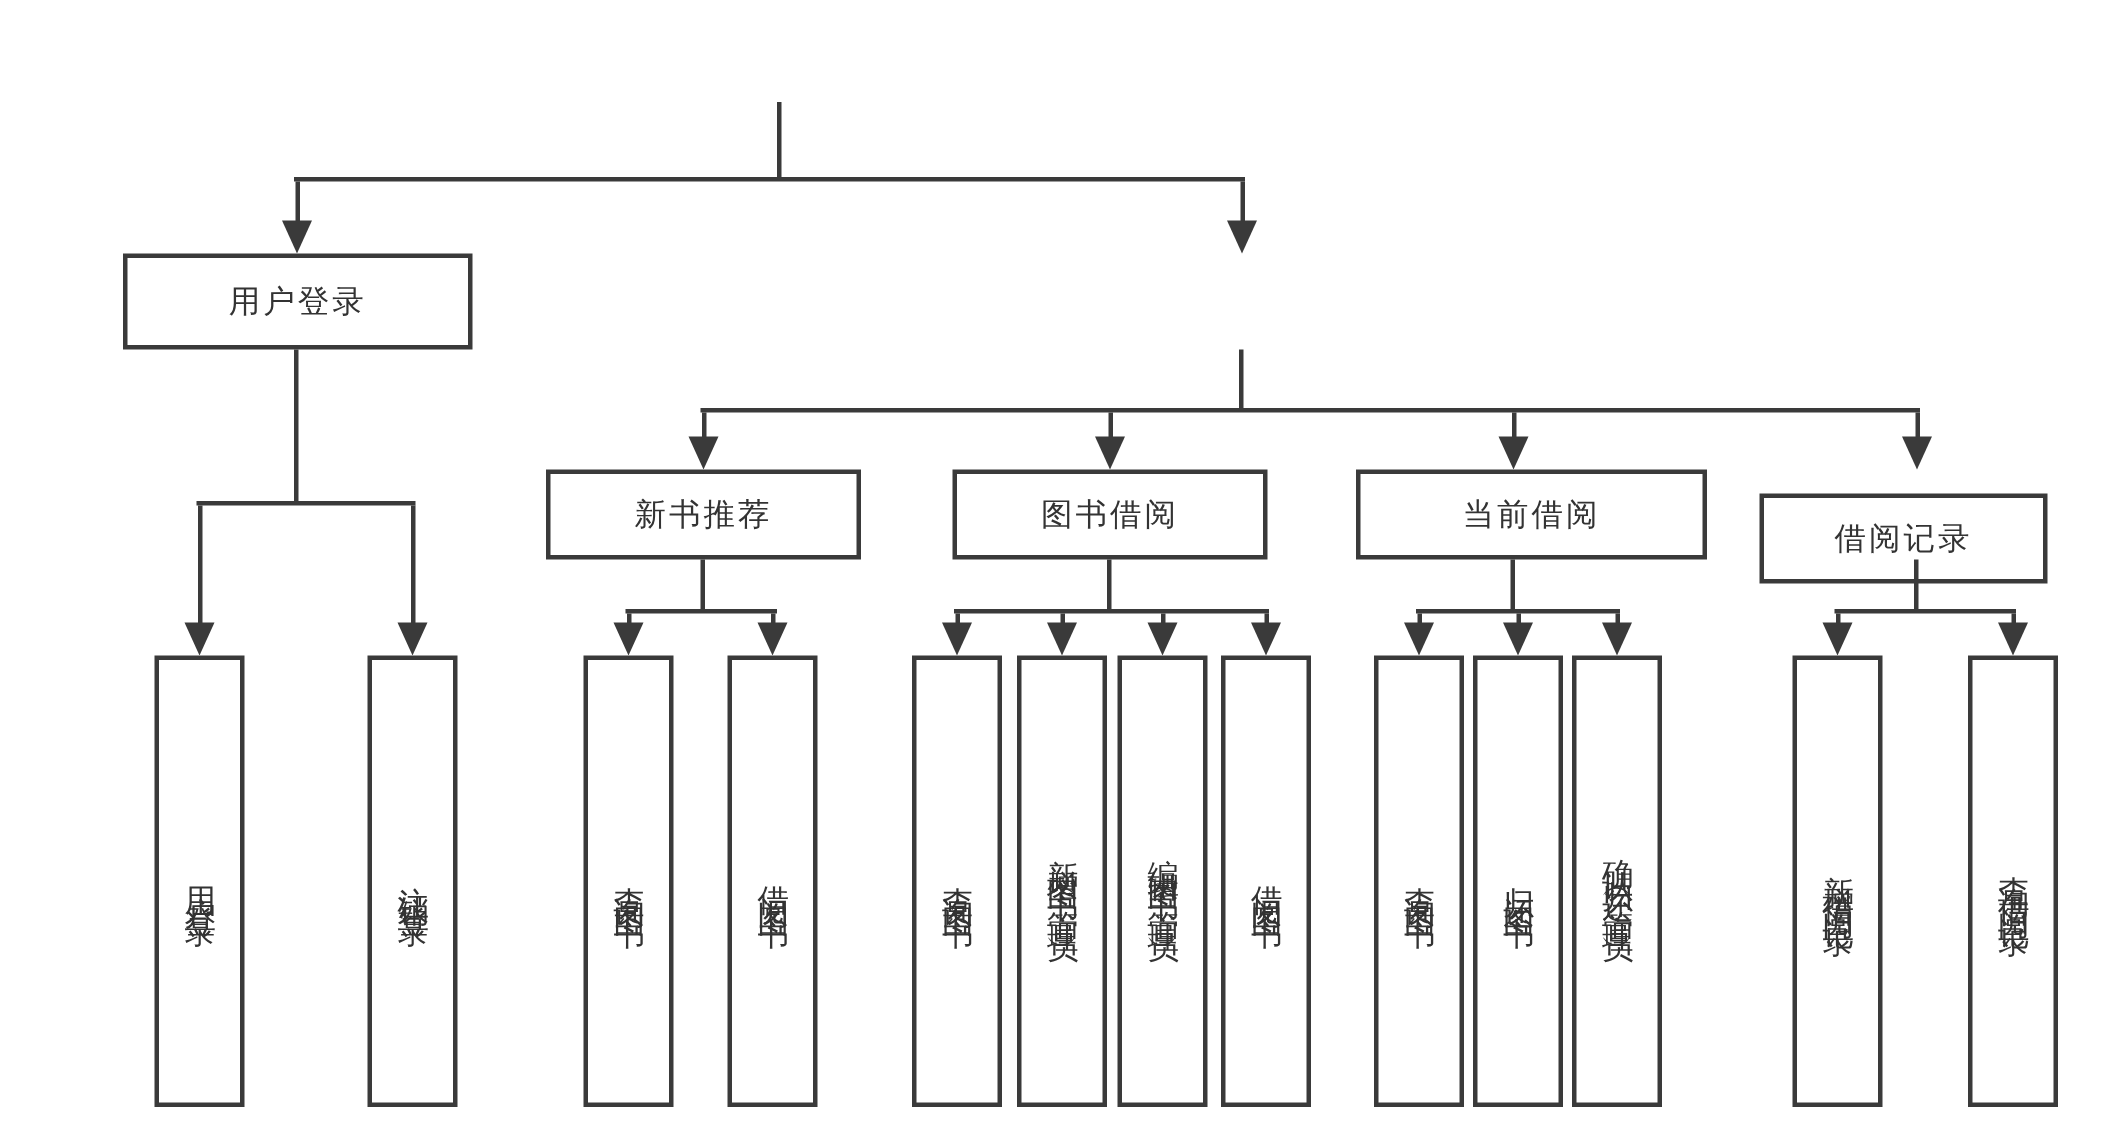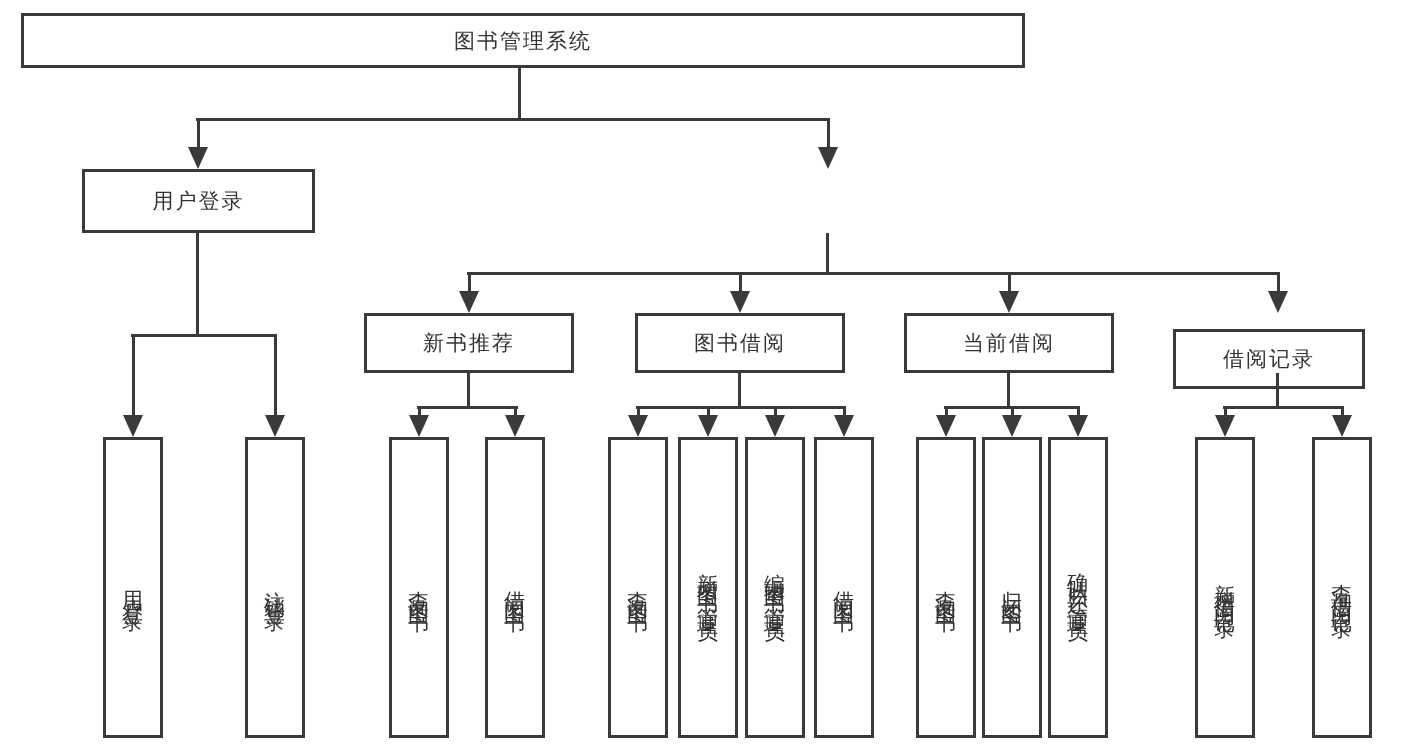--- a/index.html
+++ b/index.html
@@ -67,21 +67,20 @@
     color: var(--watermark);
     z-index: 5;
     white-space: nowrap;
   }
 </style>
 </head>
 <body>
 
 <div class="canvas">
 
-  <div class="node" style="left:21px; top:13px; width:1004px; height:55px;">图书管理系统</div>
 
   <div class="vline" style="left:518px; top:68px; height:50px;"></div>
   <div class="hline" style="left:196px; top:118px; width:634px;"></div>
   <div class="arrow" style="left:198px; top:121px; height:48px;"></div>
   <div class="arrow" style="left:828px; top:121px; height:48px;"></div>
 
   <div class="node" style="left:82px; top:169px; width:233px; height:64px;">用户登录</div>
 
   <div class="vline" style="left:196px; top:233px; height:101px;"></div>
   <div class="hline" style="left:131px; top:334px; width:146px;"></div>
@@ -93,21 +92,21 @@
 
   <div class="vline" style="left:826px; top:233px; height:39px;"></div>
   <div class="hline" style="left:467px; top:272px; width:813px;"></div>
   <div class="arrow" style="left:469px; top:275px; height:38px;"></div>
   <div class="arrow" style="left:740px; top:275px; height:38px;"></div>
   <div class="arrow" style="left:1009px; top:275px; height:38px;"></div>
   <div class="arrow" style="left:1278px; top:275px; height:38px;"></div>
 
   <div class="node" style="left:364px; top:313px; width:210px; height:60px;">新书推荐</div>
   <div class="node" style="left:635px; top:313px; width:210px; height:60px;">图书借阅</div>
-  <div class="node" style="left:904px; top:313px; width:210px; height:60px;text-align:center;">当前借阅</div>
+  <div class="node" style="left:904px; top:313px; width:234px; height:60px;text-align:center;">当前借阅</div>
   <div class="node" style="left:1173px; top:329px; width:192px; height:60px;">借阅记录</div>
 
   <div class="vline" style="left:467px; top:373px; height:33px;"></div>
   <div class="hline" style="left:417px; top:406px; width:101px;"></div>
   <div class="arrow" style="left:419px; top:409px; height:28px;"></div>
   <div class="arrow" style="left:515px; top:409px; height:28px;"></div>
 
   <div class="node leaf" style="left:389px; top:437px; width:60px; height:301px;">查询图书</div>
   <div class="node leaf" style="left:485px; top:437px; width:60px; height:301px;">借阅图书</div>
 

